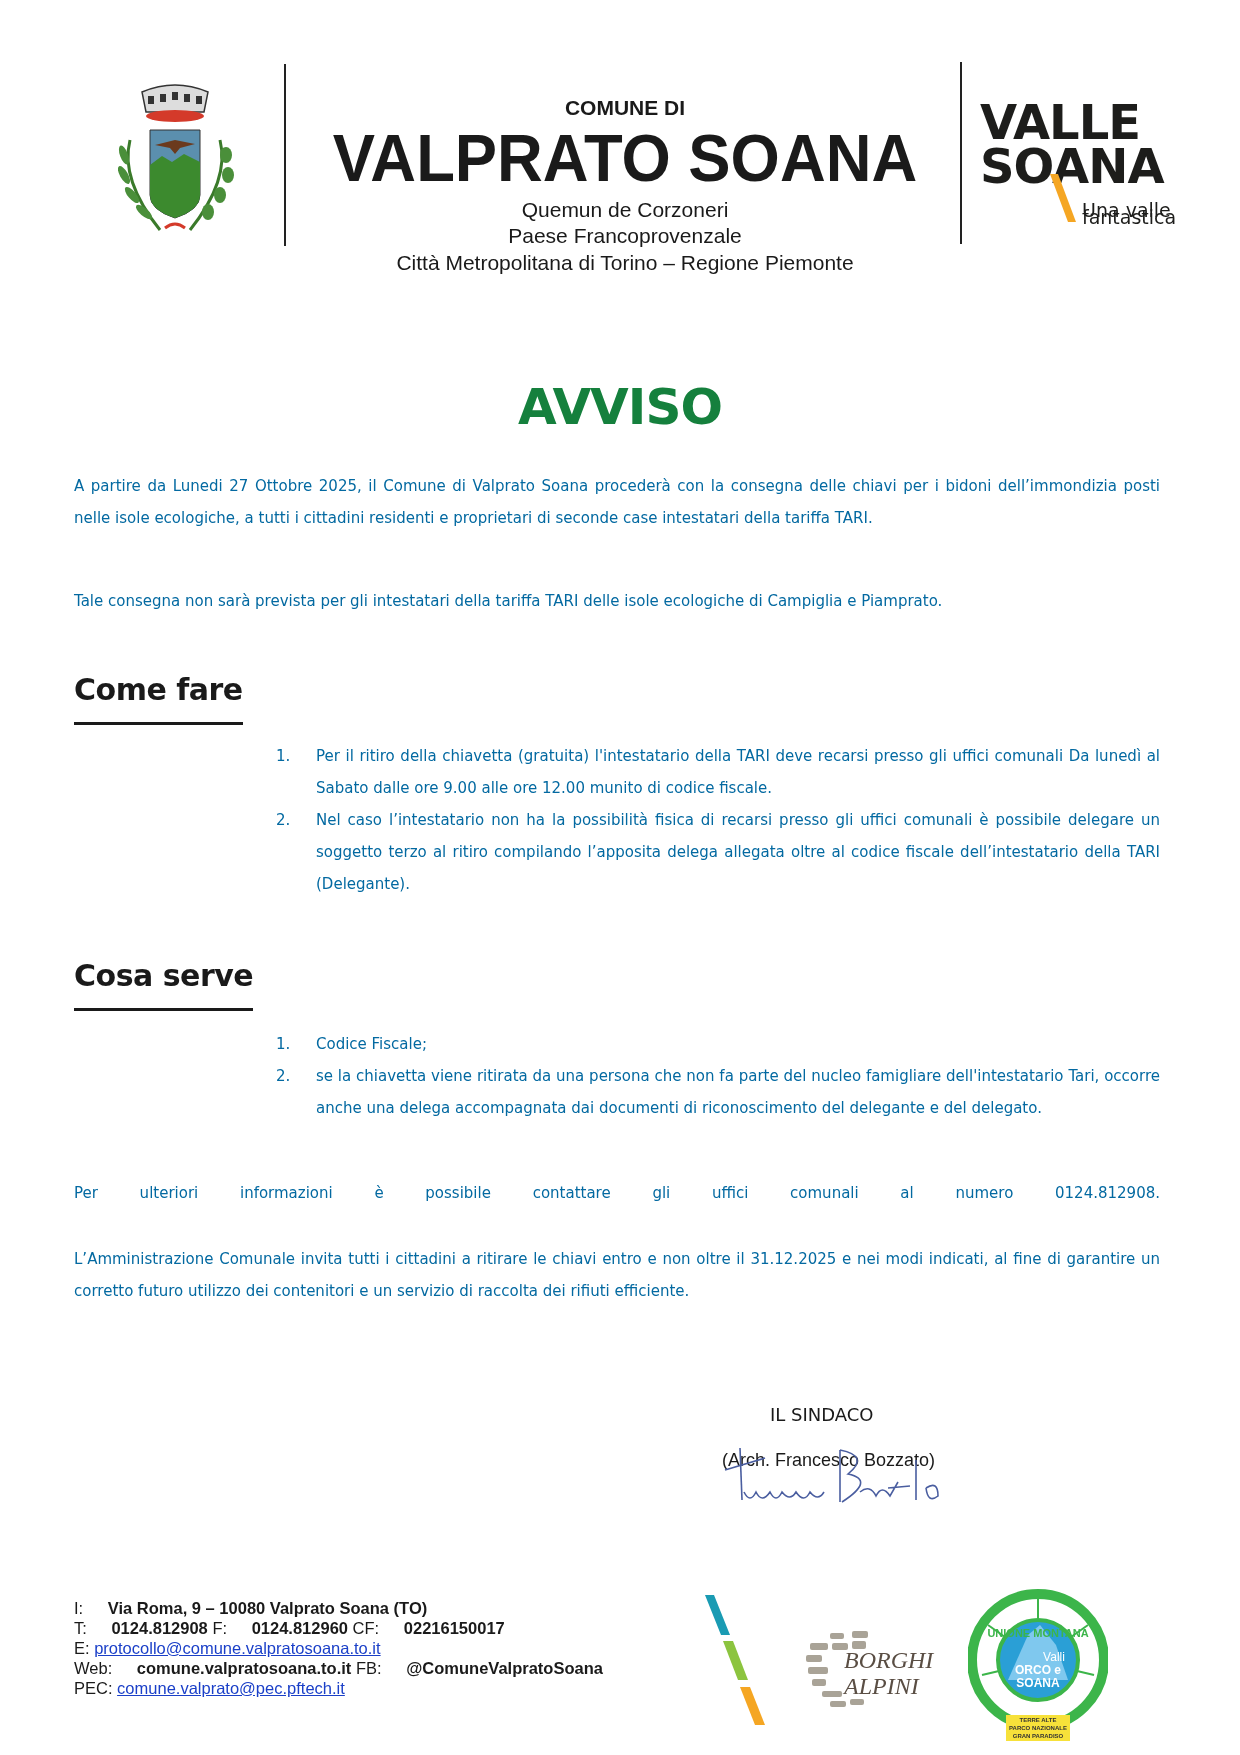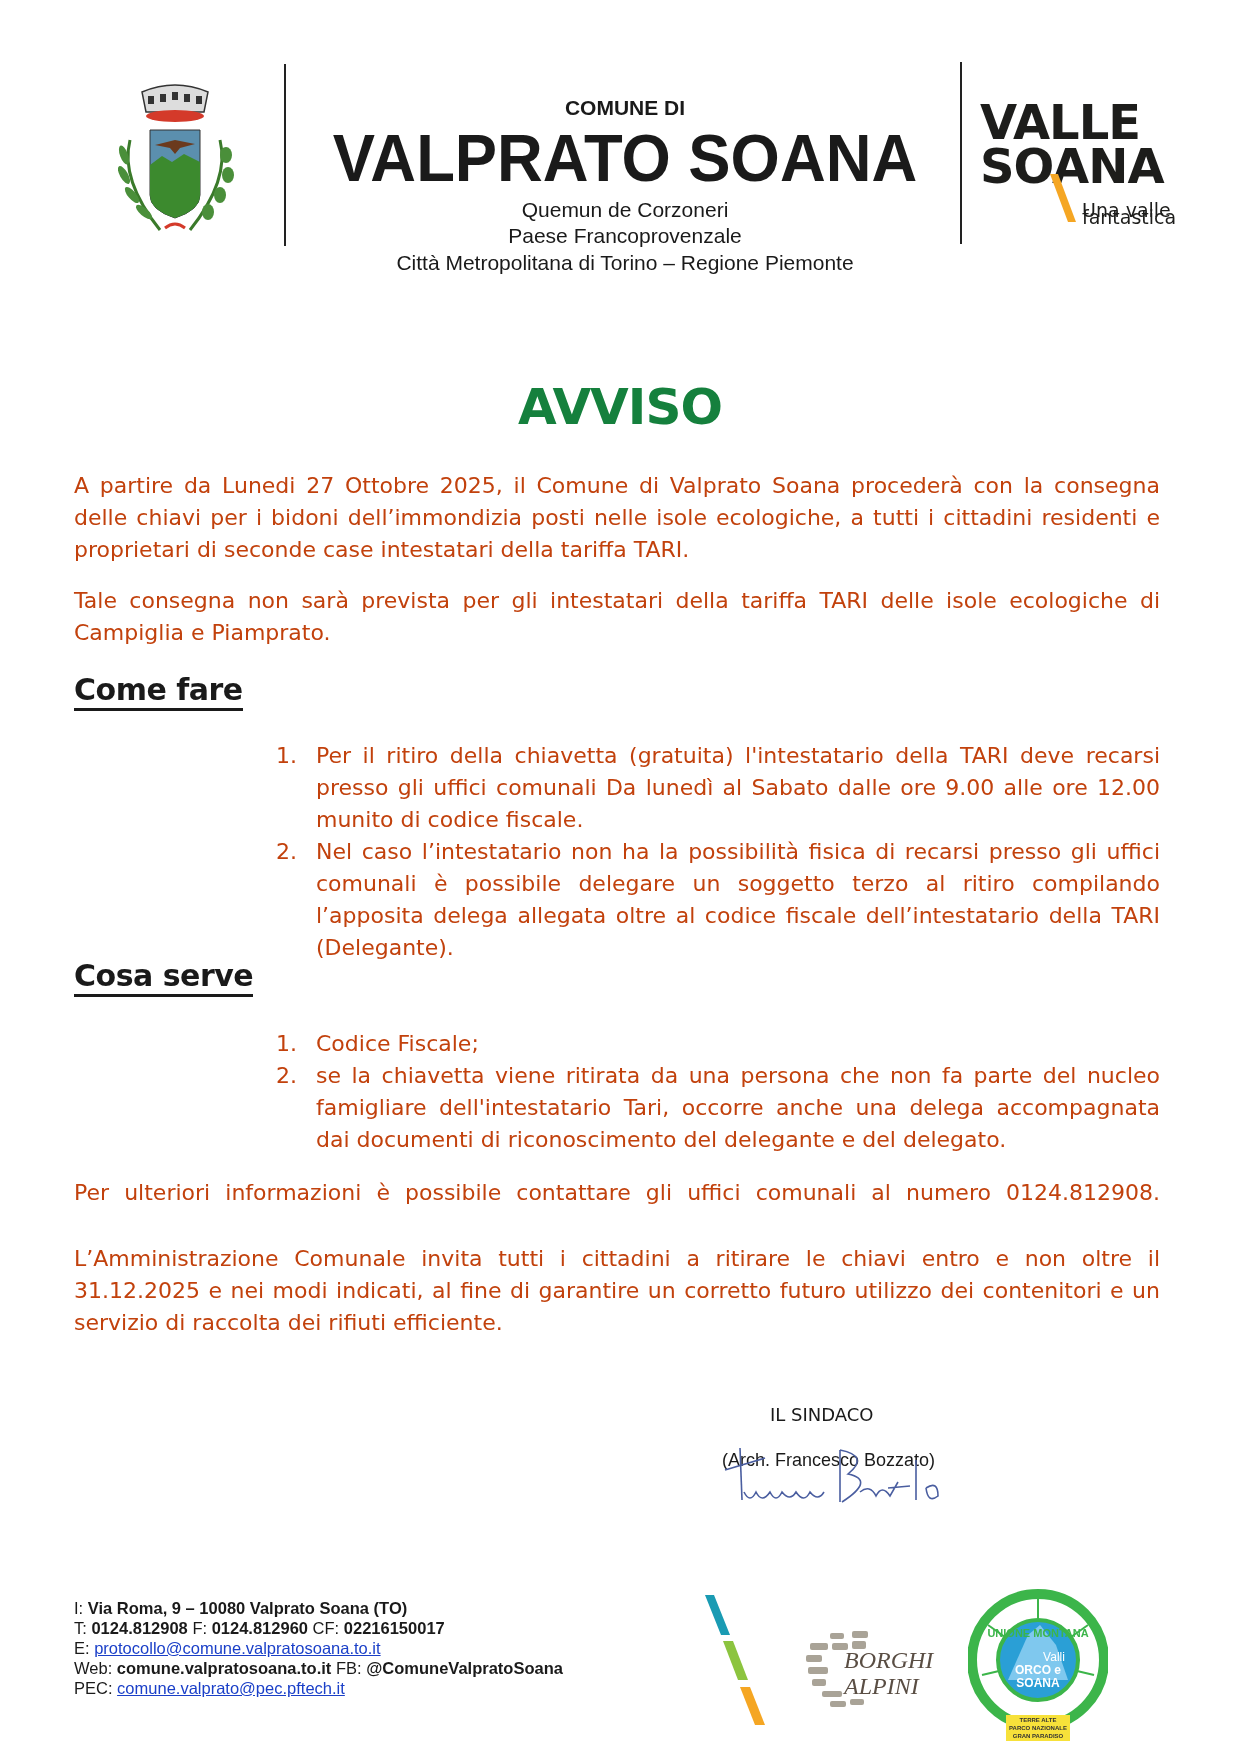--- a/index.html
+++ b/index.html
@@ -13,43 +13,43 @@
   .comune-di { left: 290px; top: 96px; width: 670px; text-align: center; font-weight: bold; font-size: 21px; }
   .town-name { left: 290px; top: 118px; width: 670px; text-align: center; font-weight: bold; font-size: 66px; letter-spacing: 0px; line-height: 80px; transform: scaleX(0.96); }
   .subline { left: 290px; width: 670px; text-align: center; font-size: 21px; line-height: 26px; }
   .sub1 { top: 197px; } .sub2 { top: 223px; } .sub3 { top: 250px; }
 
   .vs-logo { left: 980px; top: 100px; width: 240px; height: 130px; }
   .vs-word { position: absolute; font-family: "DejaVu Sans", sans-serif; font-weight: bold; font-size: 48px; color: #1d1d1b; letter-spacing: -1px; line-height: 44px; }
   .vs-tag { position: absolute; font-family: "DejaVu Sans", sans-serif; font-size: 19px; line-height: 20px; color: #1d1d1b; }
 
   
-  .body-text { font-family: "DejaVu Sans", sans-serif; font-size: 22px; line-height: 32px; text-align: justify; color: #c2410c; }
+  .body-text { font-family: "DejaVu Sans", sans-serif; font-size: 15px; line-height: 32px; text-align: justify; color: #0369a1; }
   .avviso { left: 0; width: 1240px; top: 378px; text-align: center; font-family: "DejaVu Sans", sans-serif; font-weight: bold; font-size: 50px; color: #15803d; letter-spacing: -1px; }
   .para { left: 74px; width: 1086px; }
   .p1 { top: 470px; }
   .p2 { top: 585px; }
-  .heading { left: 74px; font-family: "DejaVu Sans", sans-serif; font-weight: bold; font-size: 30px; color: #1a1a1a; border-bottom: 3px solid #1a1a1a; line-height: 34px; padding-bottom: 1px; letter-spacing: -0.5px; }
+  .heading { left: 74px; font-family: "DejaVu Sans", sans-serif; font-weight: bold; font-size: 30px; color: #1a1a1a; border-bottom: 3px solid #1a1a1a; line-height: 34px; padding-bottom: 15px; letter-spacing: -0.5px; }
   .h1 { top: 673px; }
   .h2 { top: 959px; }
   .list { left: 270px; width: 890px; }
   .list-item { position: relative; padding-left: 46px; }
   .list-num { position: absolute; left: 6px; top: 0; }
   .l1 { top: 740px; }
   .l2 { top: 1028px; }
   .p3 { top: 1177px; text-align-last: justify; }
   .p4 { top: 1243px; }
 
   .sindaco { left: 770px; top: 1404px; font-family: "DejaVu Sans", sans-serif; font-size: 18px; }
   .arch { left: 722px; top: 1450px; font-family: Liberation Sans, sans-serif; font-size: 18px; }
   .signature { left: 720px; top: 1440px; width: 240px; height: 80px; }
 
   
   .footer { left: 74px; top: 1598px; font-size: 16.5px; line-height: 20px; }
-  .footer b { font-weight: bold; }
+  .footer b { font-weight: bold; margin-left: 20px; }
   .footer a { color: #1a3fc8; text-decoration: underline; }
   .stripes { left: 705px; top: 1595px; width: 60px; height: 130px; }
   .borghi { left: 800px; top: 1625px; width: 140px; height: 90px; font-style: italic; }
   .unione { left: 968px; top: 1585px; width: 140px; height: 160px; }
 </style>
 </head>
 <body>
 
 <div class="abs crest">
   <svg width="150" height="180" viewBox="0 0 150 180">

